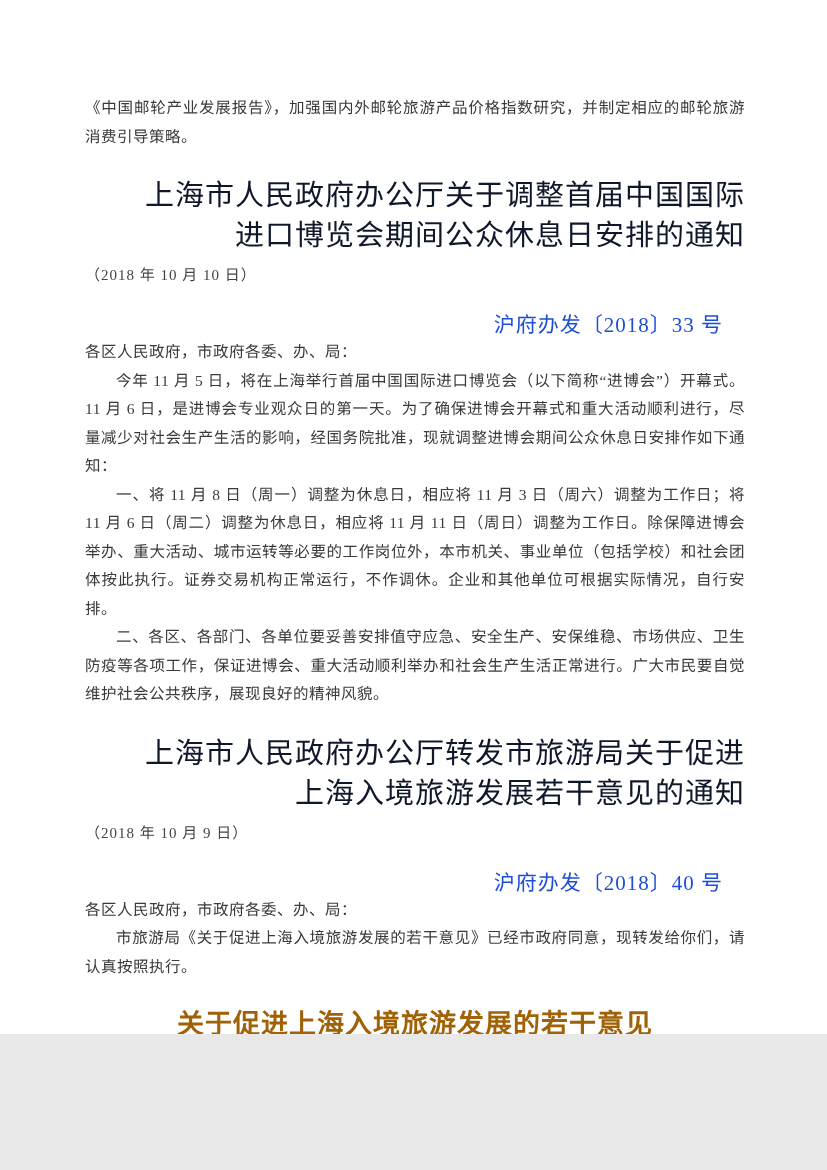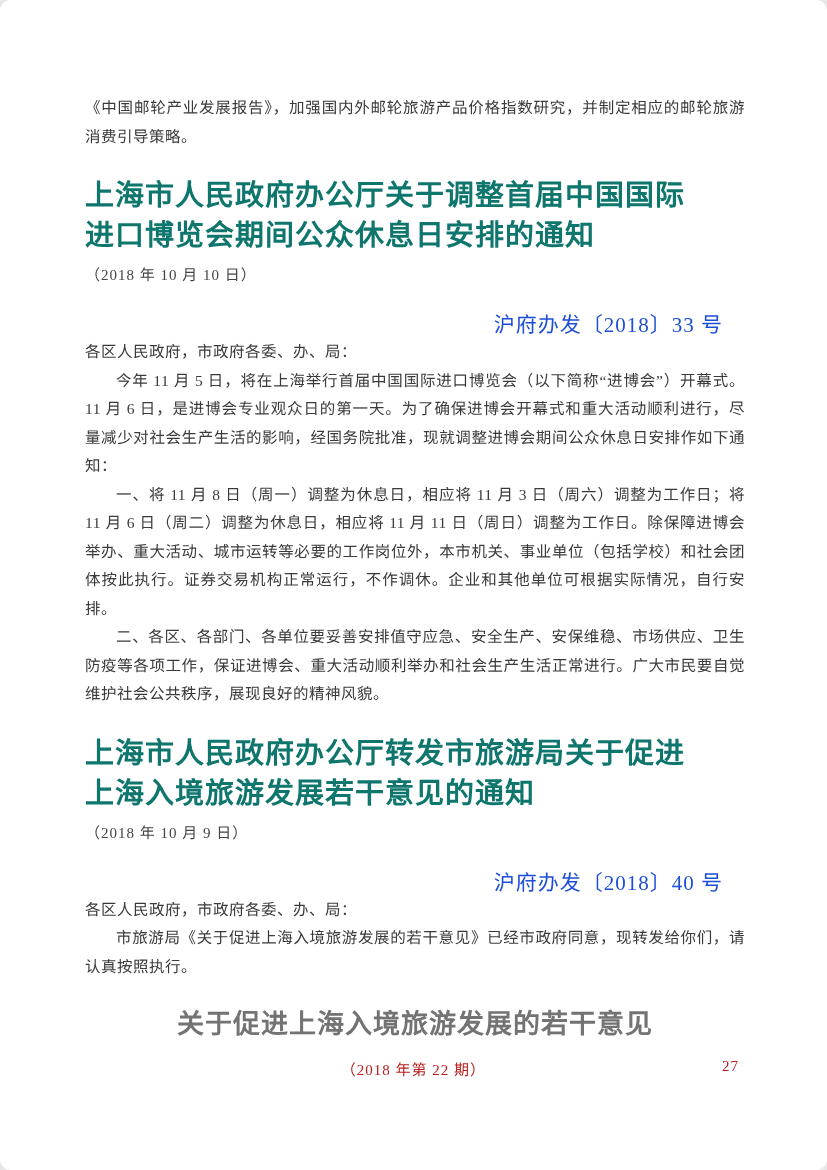--- a/index.html
+++ b/index.html
@@ -1,40 +1,39 @@
 <!DOCTYPE html>
 <html lang="zh-CN"><head>
 <meta charset="utf-8">
 <style>
   html,body{margin:0;padding:0;background:#e8e8e8;}
   .page{
     position:relative;
-    width:827px;height:1170px;
+    width:827px;height:1034px;
     margin:0 auto;
     background:#ffffff;
     box-sizing:border-box;
     padding:94px 82px 0 85px;
     font-family:"Liberation Serif","DejaVu Serif",serif;
     color:#3a3a3a;
     overflow:hidden;
-    border-radius:11px;
   }
   .body-text{
     font-size:15.5px;
     line-height:28.5px;
     text-align:justify;
     margin:0;
     letter-spacing:0.5px;
   }
   .indent{text-indent:2em;}
   .doc-title{
     font-size:29px;
-    font-weight:bold;
-    color:#0f766e;
-    text-align:left;
+    font-weight:normal;
+    color:#0f172a;
+    text-align:right;
     line-height:40px;
     margin:0;
     letter-spacing:1px;
   }
   .title-block{margin-top:24px;}
   .doc-date{
     text-align:left;
     font-size:15px;
     color:#444444;
     margin:8px 0 0 0;
@@ -45,21 +44,21 @@
     font-size:21px;
     color:#1d4ed8;
     margin:24px 0 0 0;
     padding-right:22px;
     letter-spacing:1px;
   }
   .salutation{}
   .sub-title{
     font-size:27px;
     font-weight:bold;
-    color:#737373;
+    color:#a16207;
     text-align:center;
     line-height:34px;
     margin:26px 0 24px 0;
     letter-spacing:1px;
   }
   .footer{
     position:absolute;
     left:0;top:1058px;
     width:827px;
     height:26px;

